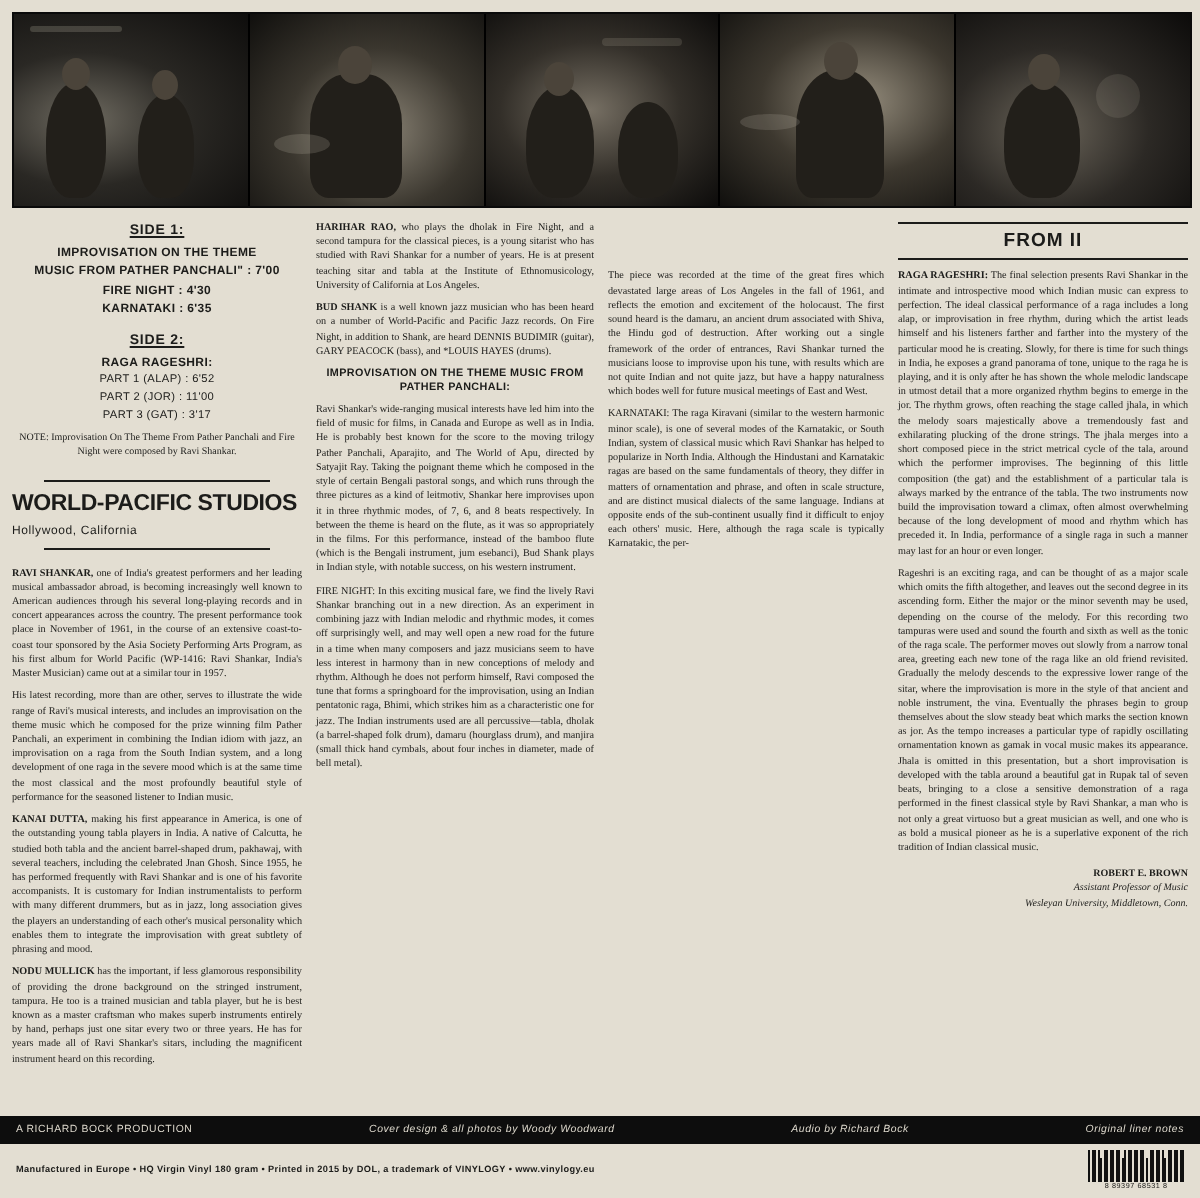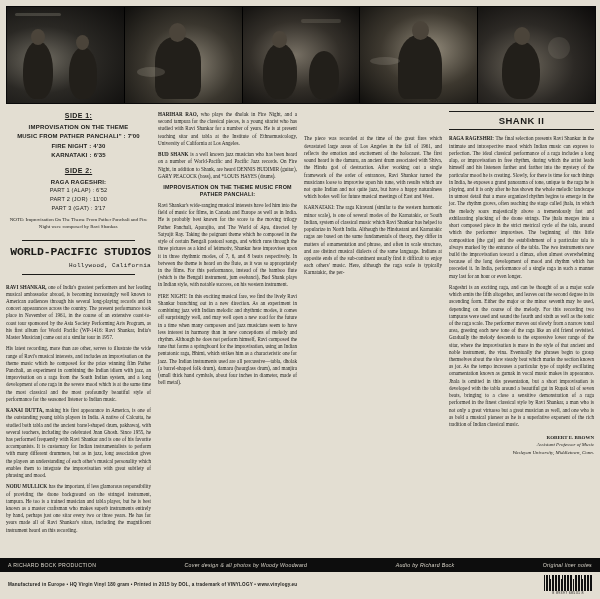--- a/index.html
+++ b/index.html
@@ -74,22 +74,22 @@
   .side-list .ln{
     font-size:6px;letter-spacing:.2px;margin:0 0 1px 0;font-weight:bold;
   }
   .side-list .ln.sm{font-weight:normal;font-size:5.6px;}
   .gap{height:5px;}
   .note{
     font-family:"Liberation Serif", serif;
     font-size:5px;text-align:center;line-height:1.35;margin-top:4px;
   }
   .logo{
-    text-align:right;margin-top:9px;margin-bottom:9px;
-    font-family:Liberation Mono, monospace;
+    text-align:left;margin-top:9px;margin-bottom:9px;
+    font-family:Liberation Sans, sans-serif;
   }
   .logo .l1{font-size:11.5px;font-weight:bold;letter-spacing:-.2px;}
   .logo .l2{font-size:6px;margin-top:2px;letter-spacing:.3px;}
   .logo .rule{height:1px;background:#1c1c1a;margin:3px 16px;}
   p{margin:0 0 4px 0;}
   .bio-name{font-weight:bold;}
   .hdr{
     text-align:center;
     font-family:"Liberation Sans", sans-serif;
     font-weight:bold;
@@ -217,21 +217,21 @@
       <p>FIRE NIGHT: In this exciting musical fare, we find the lively Ravi Shankar branching out in a new direction. As an experiment in combining jazz with Indian melodic and rhythmic modes, it comes off surprisingly well, and may well open a new road for the future in a time when many composers and jazz musicians seem to have less interest in harmony than in new conceptions of melody and rhythm. Although he does not perform himself, Ravi composed the tune that forms a springboard for the improvisation, using an Indian pentatonic raga, Bhimi, which strikes him as a characteristic one for jazz. The Indian instruments used are all percussive—tabla, dholak (a barrel-shaped folk drum), damaru (hourglass drum), and manjira (small thick hand cymbals, about four inches in diameter, made of bell metal).</p>
     </div>
 
     <div class="col col-c">
       <div class="hdr" style="visibility:hidden;">.</div>
       <p>The piece was recorded at the time of the great fires which devastated large areas of Los Angeles in the fall of 1961, and reflects the emotion and excitement of the holocaust. The first sound heard is the damaru, an ancient drum associated with Shiva, the Hindu god of destruction. After working out a single framework of the order of entrances, Ravi Shankar turned the musicians loose to improvise upon his tune, with results which are not quite Indian and not quite jazz, but have a happy naturalness which bodes well for future musical meetings of East and West.</p>
       <p>KARNATAKI: The raga Kiravani (similar to the western harmonic minor scale), is one of several modes of the Karnatakic, or South Indian, system of classical music which Ravi Shankar has helped to popularize in North India. Although the Hindustani and Karnatakic ragas are based on the same fundamentals of theory, they differ in matters of ornamentation and phrase, and often in scale structure, and are distinct musical dialects of the same language. Indians at opposite ends of the sub-continent usually find it difficult to enjoy each others' music. Here, although the raga scale is typically Karnatakic, the per-</p>
     </div>
 
     <div class="col col-d">
-      <div class="hdr">SHANK II</div>
+      <div class="hdr">FROM II</div>
       <p><span class="bio-name">RAGA RAGESHRI:</span> <span>The final selection presents Ravi Shankar in the intimate and introspective mood which Indian music can express to perfection. The ideal classical performance of a raga includes a long alap, or improvisation in free rhythm, during which the artist leads himself and his listeners farther and farther into the mystery of the particular mood he is creating. Slowly, for there is time for such things in India, he exposes a grand panorama of tone, unique to the raga he is playing, and it is only after he has shown the whole melodic landscape in utmost detail that a more organized rhythm begins to emerge in the jor. The rhythm grows, often reaching the stage called jhala, in which the melody soars majestically above a tremendously fast and exhilarating plucking of the drone strings. The jhala merges into a short composed piece in the strict metrical cycle of the tala, around which the performer improvises. The beginning of this little composition (the gat) and the establishment of a particular tala is always marked by the entrance of the tabla. The two instruments now build the improvisation toward a climax, often almost overwhelming because of the long development of mood and rhythm which has preceded it. In India, performance of a single raga in such a manner may last for an hour or even longer.</span></p>
       <p>Rageshri is an exciting raga, and can be thought of as a major scale which omits the fifth altogether, and leaves out the second degree in its ascending form. Either the major or the minor seventh may be used, depending on the course of the melody. For this recording two tampuras were used and sound the fourth and sixth as well as the tonic of the raga scale. The performer moves out slowly from a narrow tonal area, greeting each new tone of the raga like an old friend revisited. Gradually the melody descends to the expressive lower range of the sitar, where the improvisation is more in the style of that ancient and noble instrument, the vina. Eventually the phrases begin to group themselves about the slow steady beat which marks the section known as jor. As the tempo increases a particular type of rapidly oscillating ornamentation known as gamak in vocal music makes its appearance. Jhala is omitted in this presentation, but a short improvisation is developed with the tabla around a beautiful gat in Rupak tal of seven beats, bringing to a close a sensitive demonstration of a raga performed in the finest classical style by Ravi Shankar, a man who is not only a great virtuoso but a great musician as well, and one who is as bold a musical pioneer as he is a superlative exponent of the rich tradition of Indian classical music.</p>
       <div class="sig" style="text-align:right;">
         <div class="nm">ROBERT E. BROWN</div>
         <div class="it">Assistant Professor of Music</div>
         <div class="it">Wesleyan University, Middletown, Conn.</div>
       </div>
     </div>
 
   </div>

